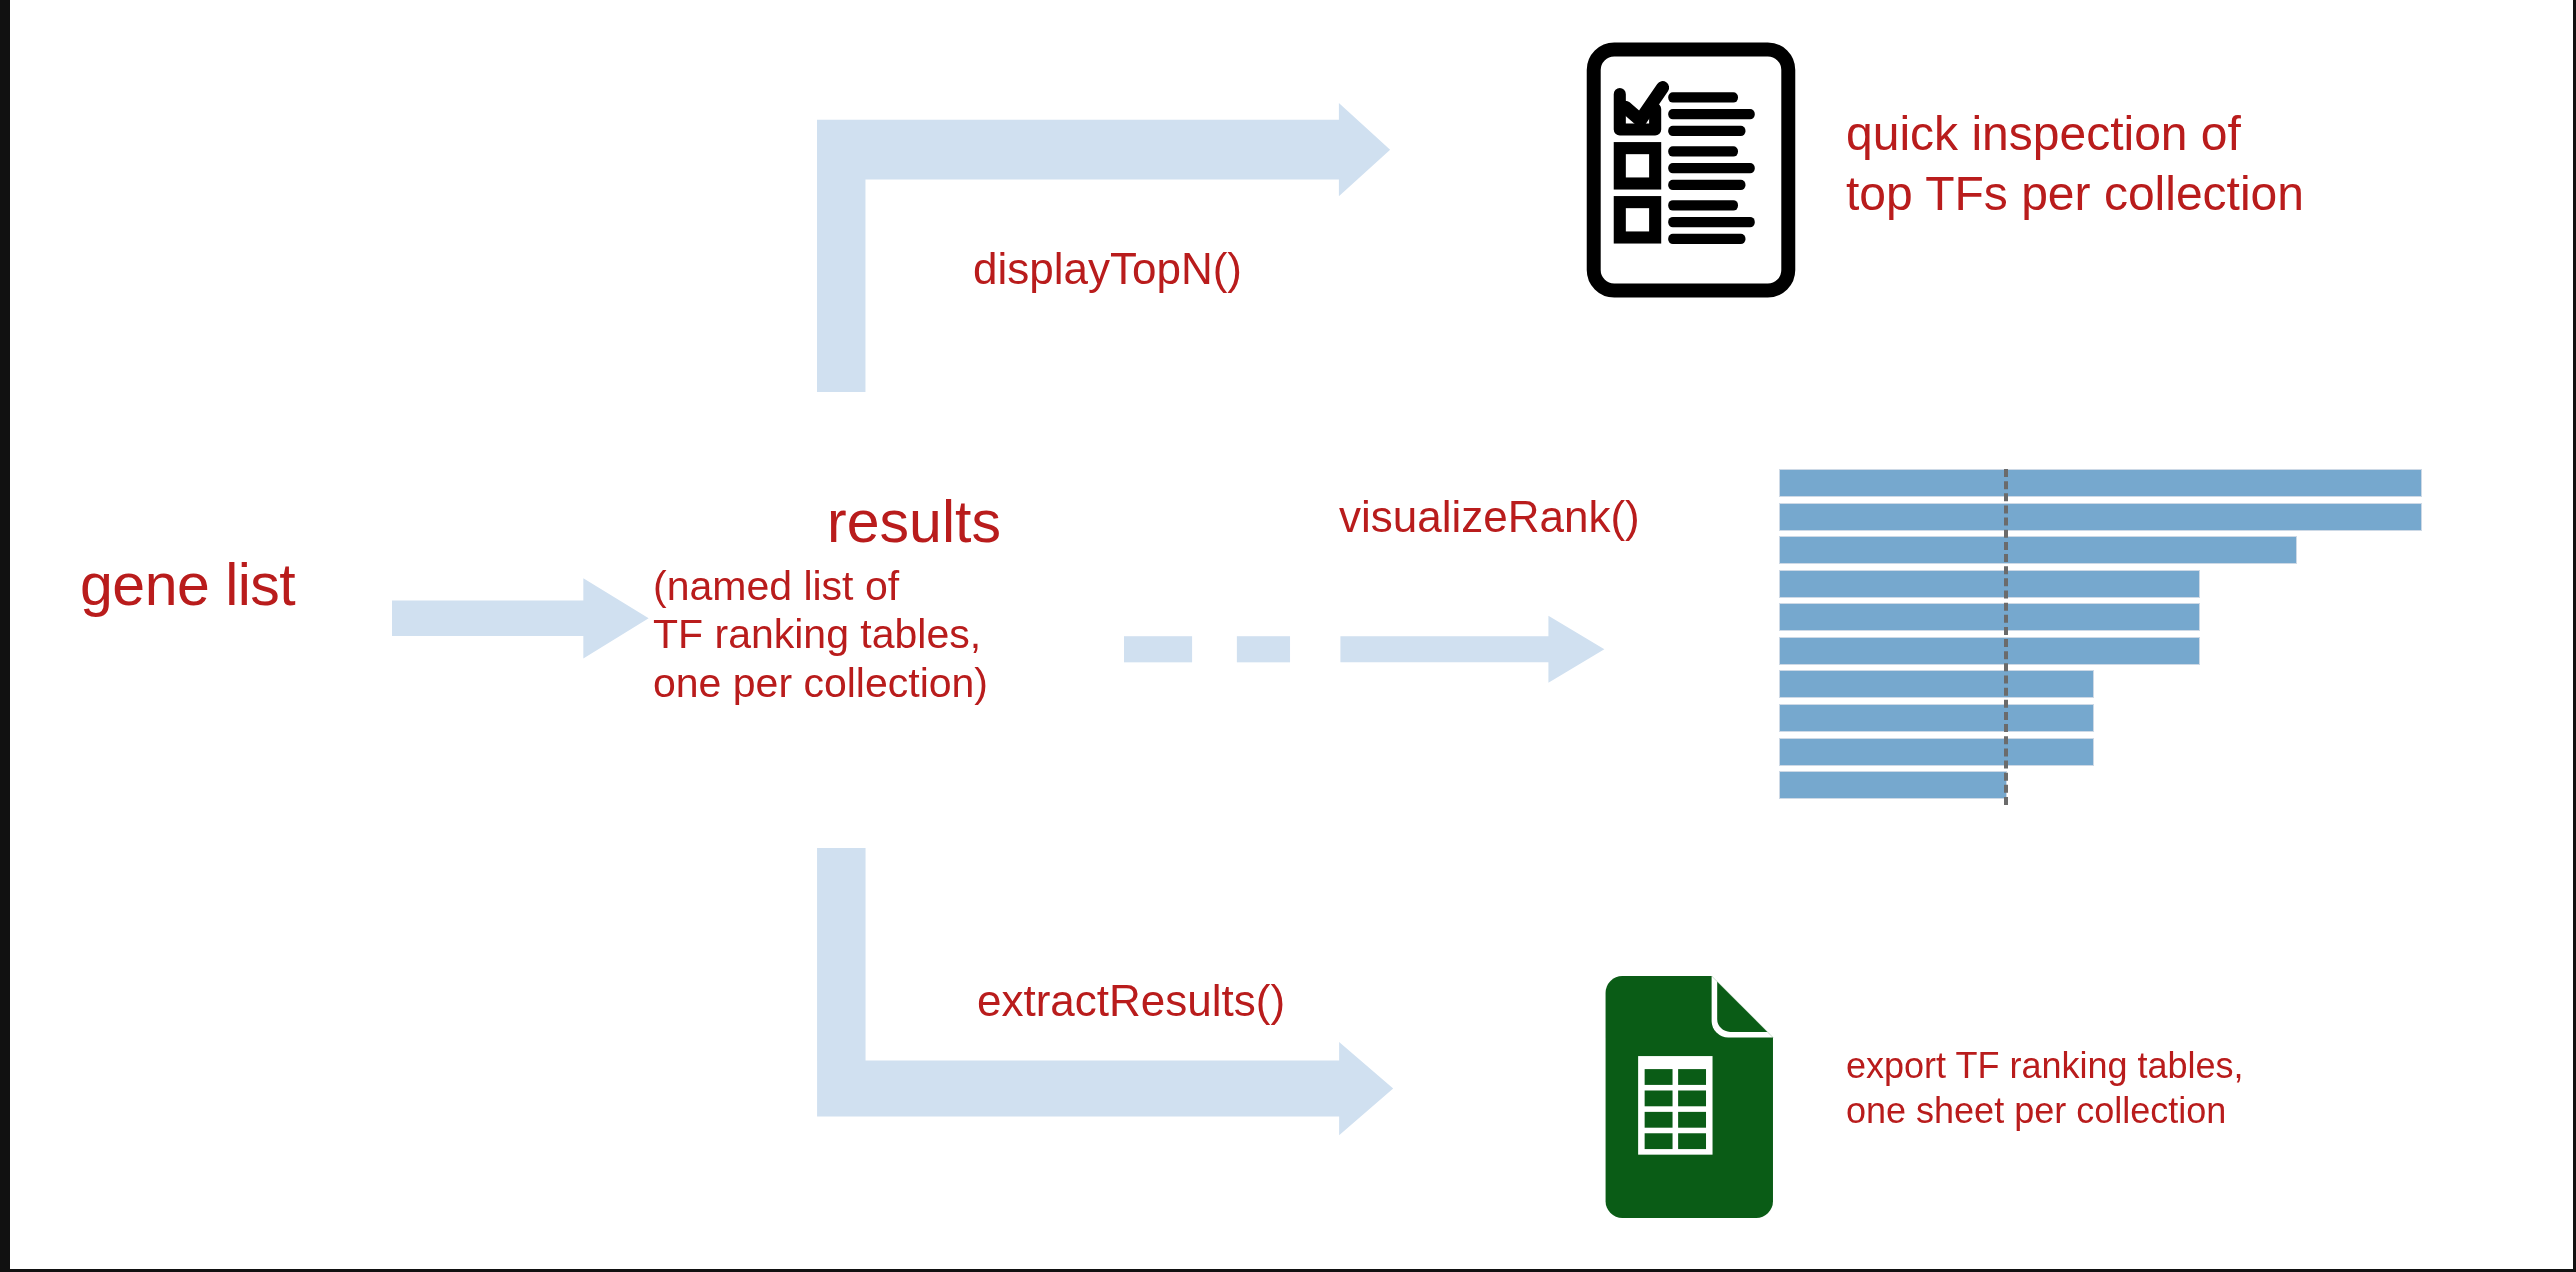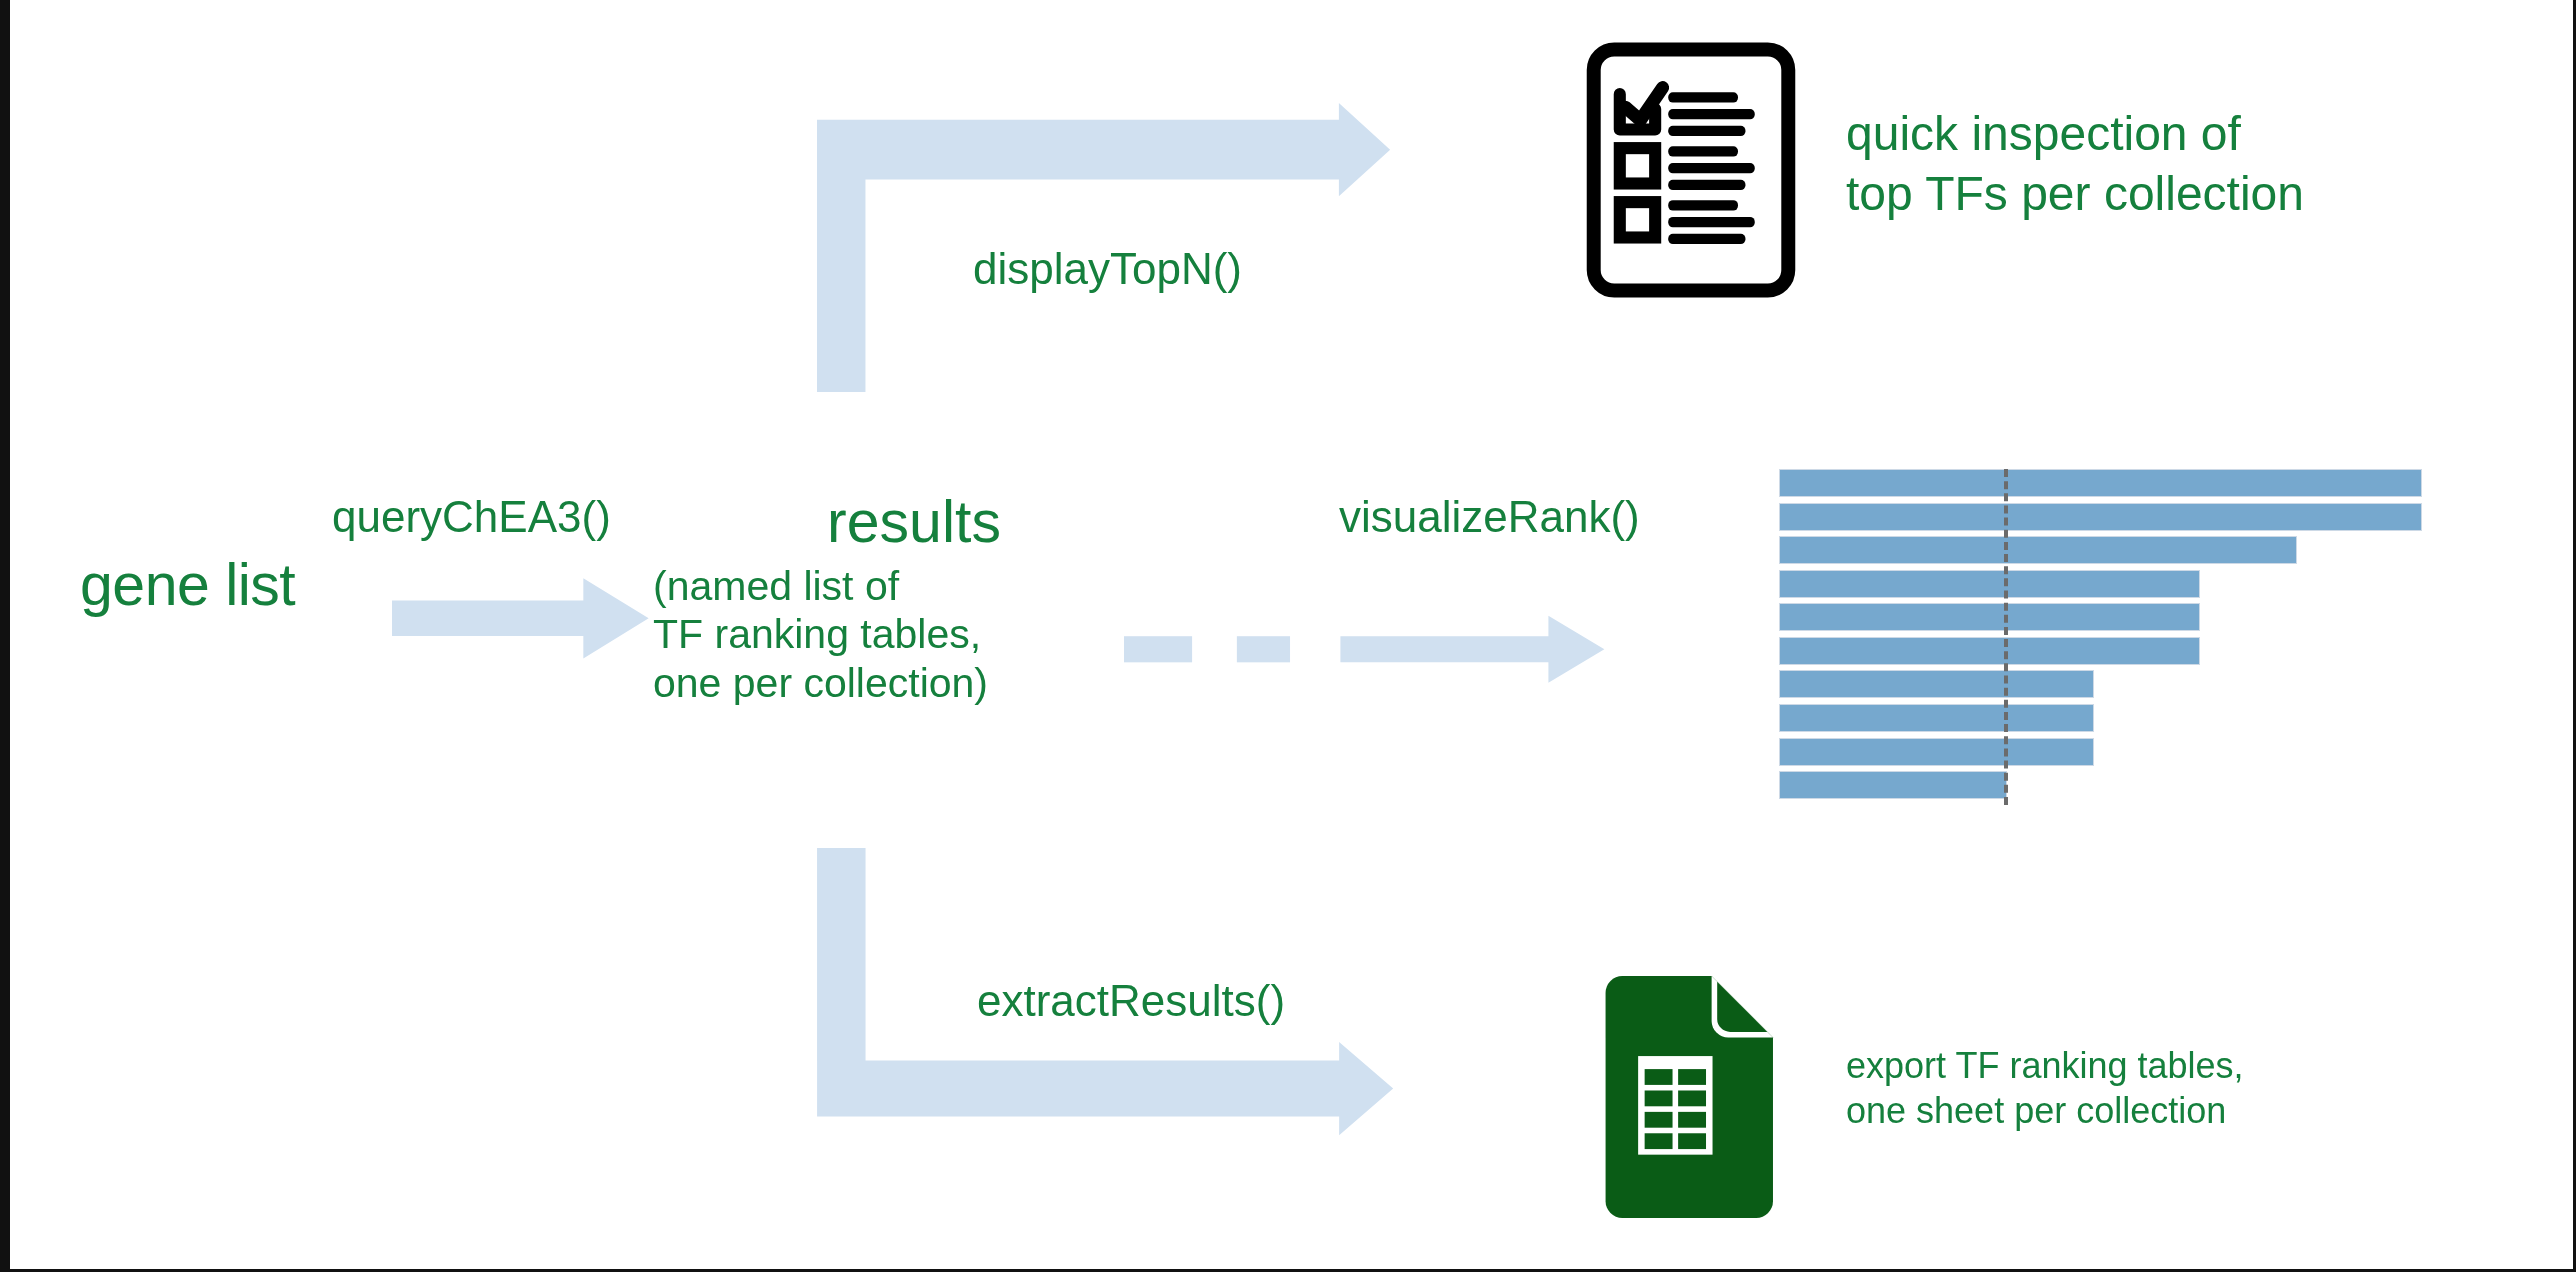--- a/index.html
+++ b/index.html
@@ -17,21 +17,21 @@
     border-right: 3.7px solid #111111;
     border-top: 0px solid #111111;
     border-bottom: 4.7px solid #111111;
     box-sizing: border-box;
     overflow: hidden;
     font-family: "Liberation Sans", sans-serif;
     color: #595959;
   }
   .abs { position: absolute; }
   .txt {
-    color: #15803d;
+    color: #b91c1c;
     line-height: 1.14;
     white-space: pre-line;
   }
   
   #gene-list-label {
     left: 70px; top: 552px;
     font-size: 59px;
     letter-spacing: -0.5px;
   }
   #query-fn-label {
@@ -185,21 +185,20 @@
       <div class="bar" style="top: 168px; height: 28px; width: 421px; background: rgb(118, 168, 206);"></div>
       <div class="bar" style="top: 201px; height: 28px; width: 315px; background: rgb(118, 168, 206);"></div>
       <div class="bar" style="top: 235px; height: 28px; width: 315px; background: rgb(118, 168, 206);"></div>
       <div class="bar" style="top: 269px; height: 28px; width: 315px; background: rgb(118, 168, 206);"></div>
       <div class="bar" style="top: 302px; height: 28px; width: 228px; background: rgb(118, 168, 206);"></div>
       <div class="dashline" style="left: 225px; border-left-color: rgb(107, 107, 107);"></div>
     </div>
 
   <div class="abs txt" id="gene-list-label">gene list</div>
 
-  <div class="abs txt" id="query-fn-label">queryChEA3()</div>
 
   <div class="abs txt" id="results-title">results</div>
 
   <div class="abs txt" id="results-sub">(named list of
 TF ranking tables,
 one per collection)</div>
 
   <div class="abs txt" id="visualizerank-label">visualizeRank()</div>
 
   <div class="abs txt" id="displaytopn-label">displayTopN()</div>

